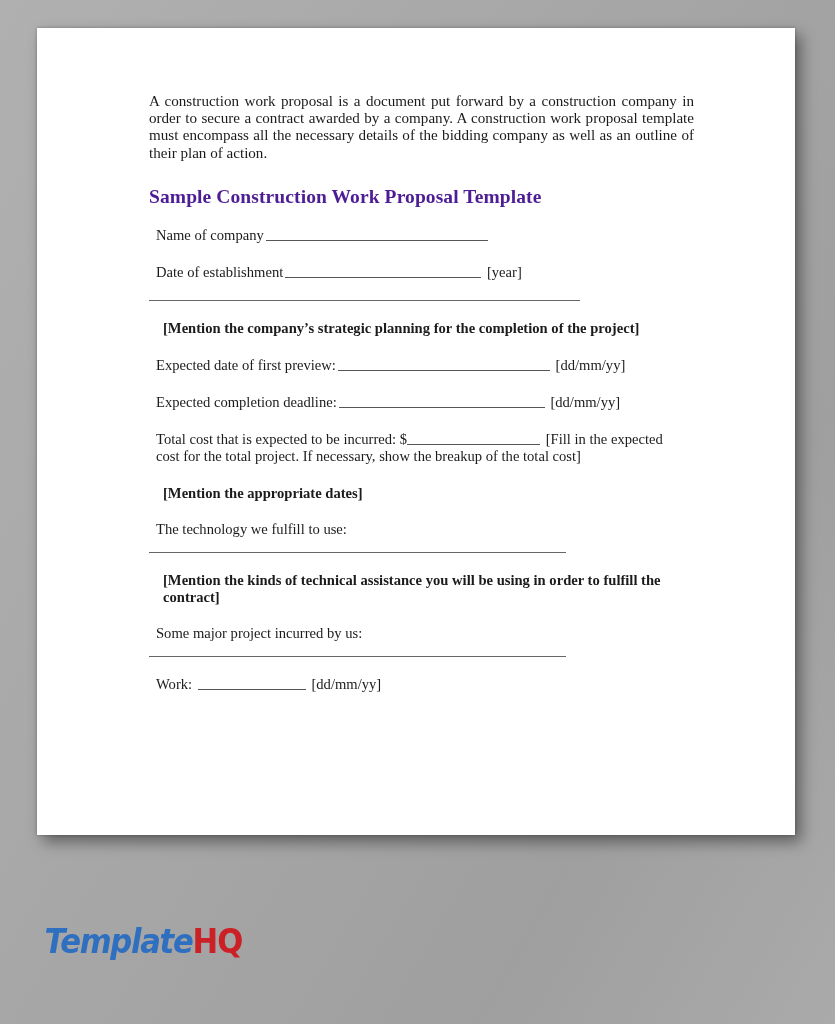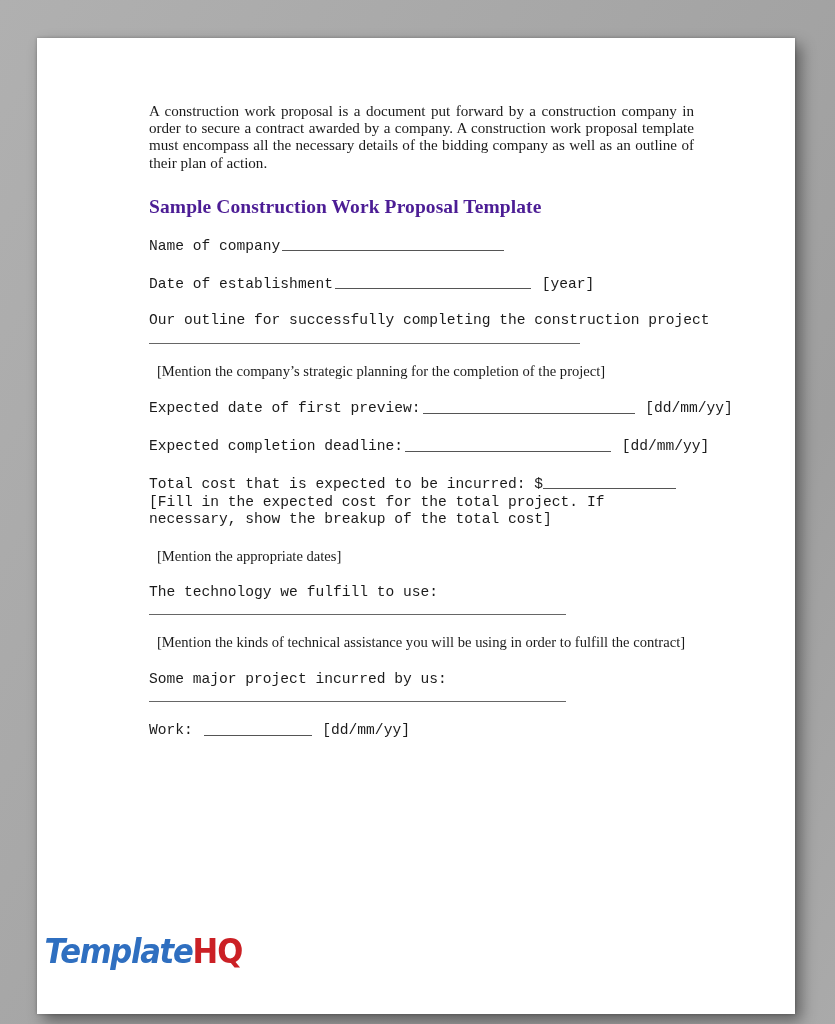--- a/index.html
+++ b/index.html
@@ -11,23 +11,23 @@
     height: 1024px;
     overflow: hidden;
     background: #a9a9a9;
     background: linear-gradient(120deg, #b0b0b0 0%, #a6a6a6 45%, #9f9f9f 75%, #aaaaaa 100%);
     font-family: "Liberation Serif", serif;
   }
 
   .page-shadow-wrap {
     position: absolute;
     left: 37px;
-    top: 38px;
+    top: 28px;
     width: 758px;
-    height: 976px;
+    height: 807px;
   }
 
   .page {
     position: absolute;
     inset: 0;
     background: #ffffff;
     box-shadow: 6px 7px 14px rgba(0,0,0,0.42),
                 0 0 3px rgba(0,0,0,0.25);
   }
 
@@ -54,25 +54,25 @@
     color: #4c1d95;
     margin: 24px 0 0 0;
     letter-spacing: 0.1px;
   }
 
   .field-block {
     margin-top: 19px;
   }
 
   .field-line {
-    font-family: Liberation Mono, monospace;
+    font-family: Liberation Serif, serif;
     font-size: 14.6px;
     line-height: 17.4px;
     color: #1b1b1b;
-    margin: 0;
+    margin: 7px;
     white-space: nowrap;
   }
 
   .field-line.wrap {
     white-space: normal;
     text-align: left;
   }
 
   
   .blank {
@@ -97,21 +97,22 @@
     height: 0;
   }
   .rule.long  { width: 431px; }
   .rule.mid   { width: 417px; }
 
   .note-line {
     font-family: "Liberation Serif", serif;
     font-size: 14.6px;
     line-height: 17.4px;
     color: #1b1b1b;
-    margin: 8px;
+    margin: 14px;
+    font-weight: bold;
   }
 
   .logo-area {
     position: absolute;
     left: 0;
     right: 0;
     top: 897px;
     text-align: left;
   }
 
@@ -142,21 +143,20 @@
 
       <div class="field-block">
         <p class="field-line"><span>Name of company</span><span class="blank w-company"></span></p>
       </div>
 
       <div class="field-block">
         <p class="field-line"><span>Date of establishment</span><span class="blank w-establish"></span> <span>[year]</span></p>
       </div>
 
       <div class="field-block">
-        <p class="field-line">Our outline for successfully completing the construction project</p>
         <hr class="rule long">
       </div>
 
       <div class="field-block">
         <p class="note-line">[Mention the company’s strategic planning for the completion of the project]</p>
       </div>
 
       <div class="field-block">
         <p class="field-line"><span>Expected date of first preview:</span><span class="blank w-preview"></span> <span>[dd/mm/yy]</span></p>
       </div>

